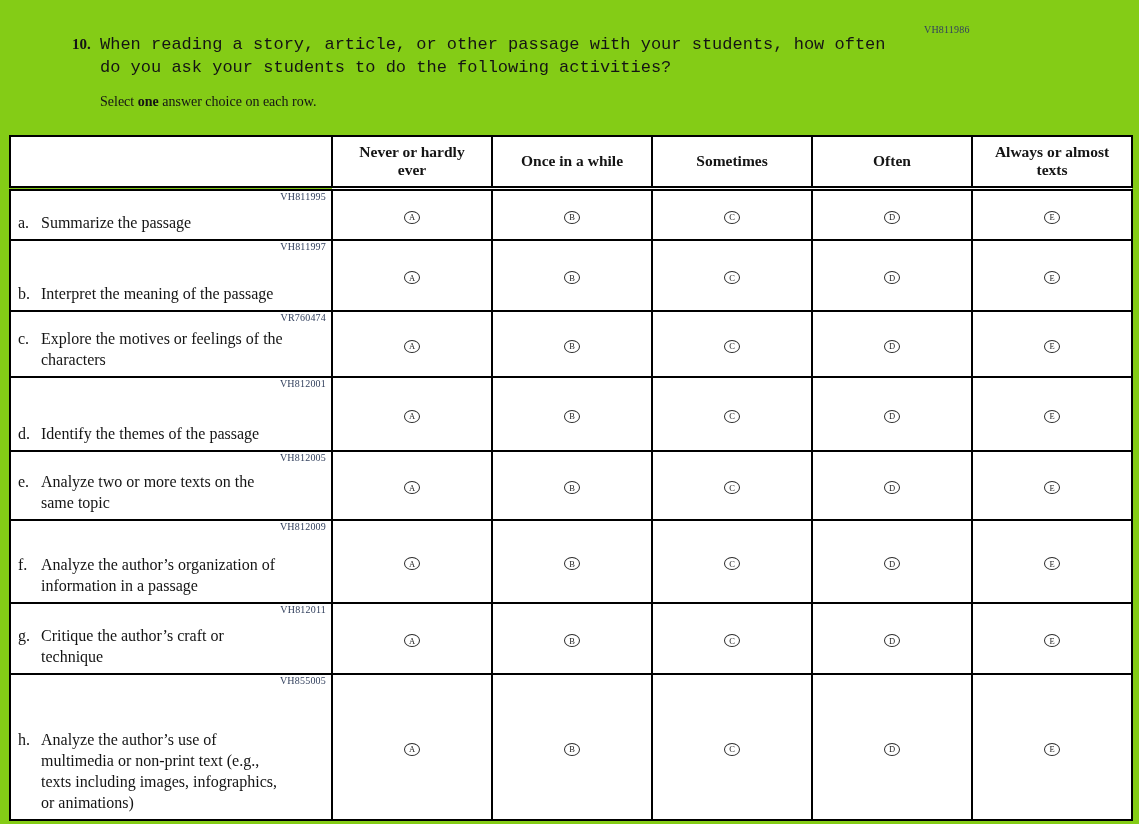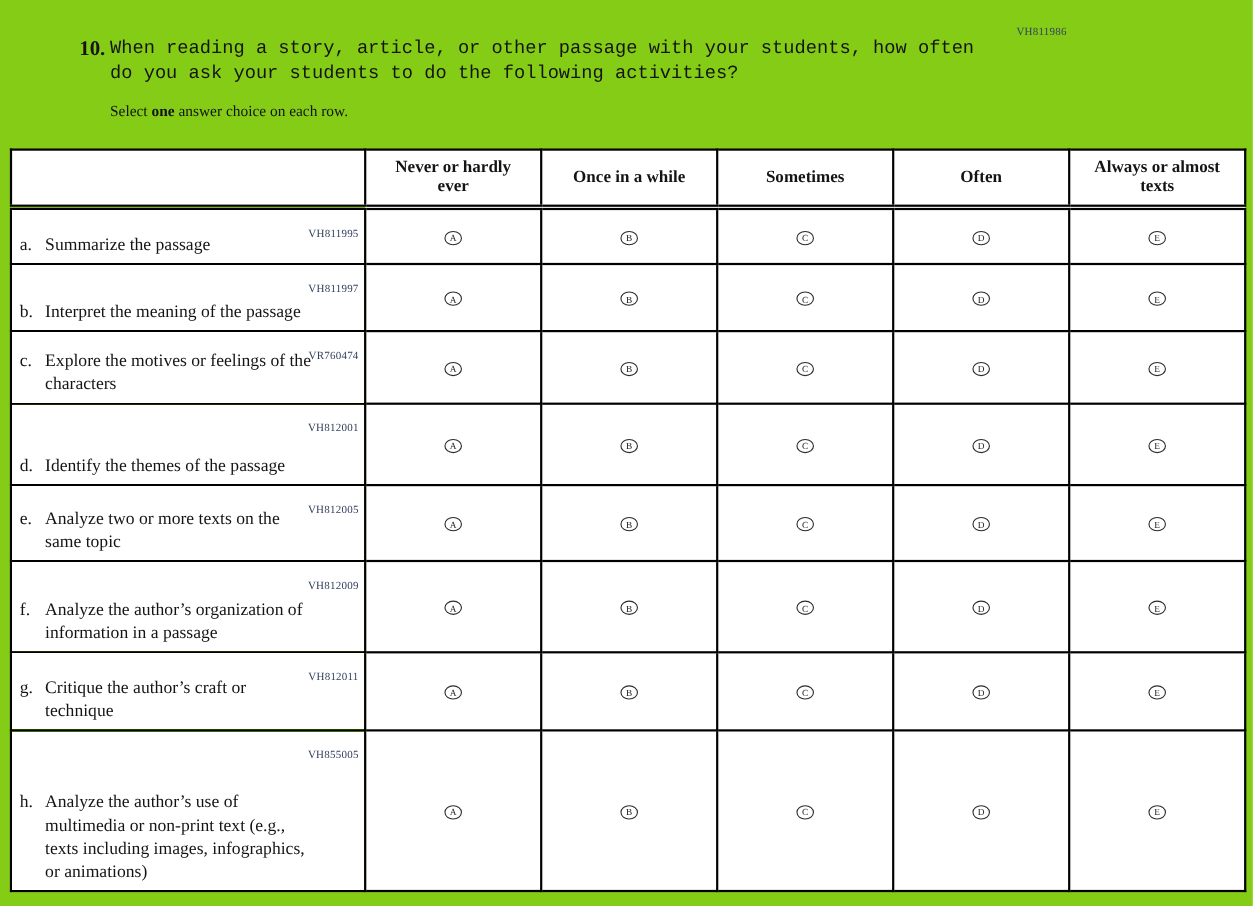--- a/index.html
+++ b/index.html
@@ -28,21 +28,21 @@
   .question-block {
     position: absolute;
     left: 72px;
     top: 33px;
     width: 830px;
   }
   .q-row { display: flex; }
   .q-num {
     flex: 0 0 28px;
     font-weight: bold;
-    font-size: 19px;
+    font-size: 15px;
     line-height: 23px;
   }
   .q-text {
     flex: 1;
     font-size: 17px;
     line-height: 23px;
     max-width: 792px;
     font-family: Liberation Mono, monospace;
   }
   .q-instruction {
@@ -79,21 +79,21 @@
     display: inline-block;
     max-width: 120px;
   }
 
   .item-cell {
     position: relative;
     vertical-align: bottom;
   }
   .row-code {
     position: absolute;
-    top: 16px;
+    top: 0;
     right: 5px;
     font-size: 10px;
     letter-spacing: 0.2px;
     color: #33415e;
     white-space: nowrap;
   }
   .item-label {
     display: flex;
     padding: 14px 4px 6px 7px;
     font-size: 16px;
@@ -175,21 +175,21 @@
               <span>C</span>
             </span></td>
         <td class="opt-cell"><span class="bubble">
               <span>D</span>
             </span></td>
         <td class="opt-cell"><span class="bubble">
               <span>E</span>
             </span></td>
       </tr>
 
-      <tr style="height:61px">
+      <tr style="height:71px">
         <td class="item-cell">
           <div class="row-code">VH811997</div>
           <div class="item-label">
               <span class="item-letter">b.</span>
               <span class="item-text">Interpret the meaning of the passage</span>
             </div>
         </td>
         <td class="opt-cell"><span class="bubble">
               <span>A</span>
             </span></td>

